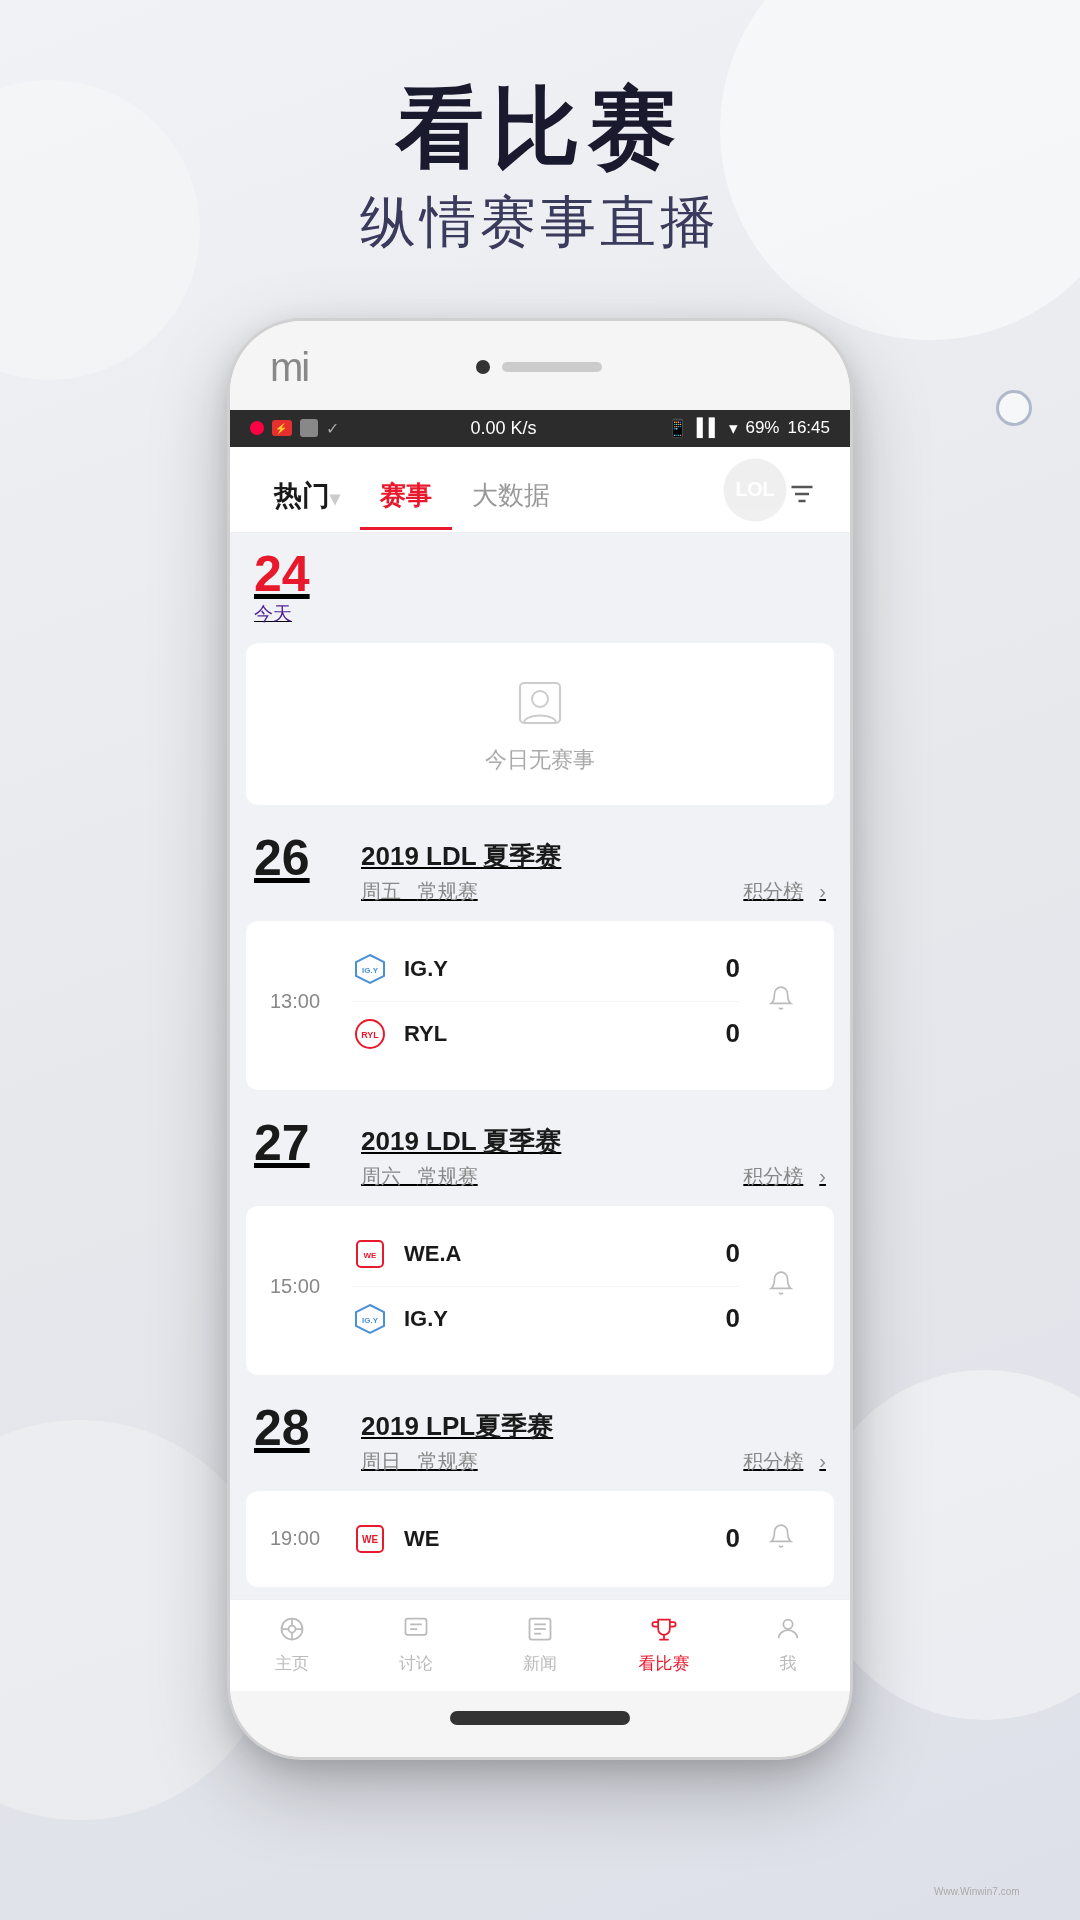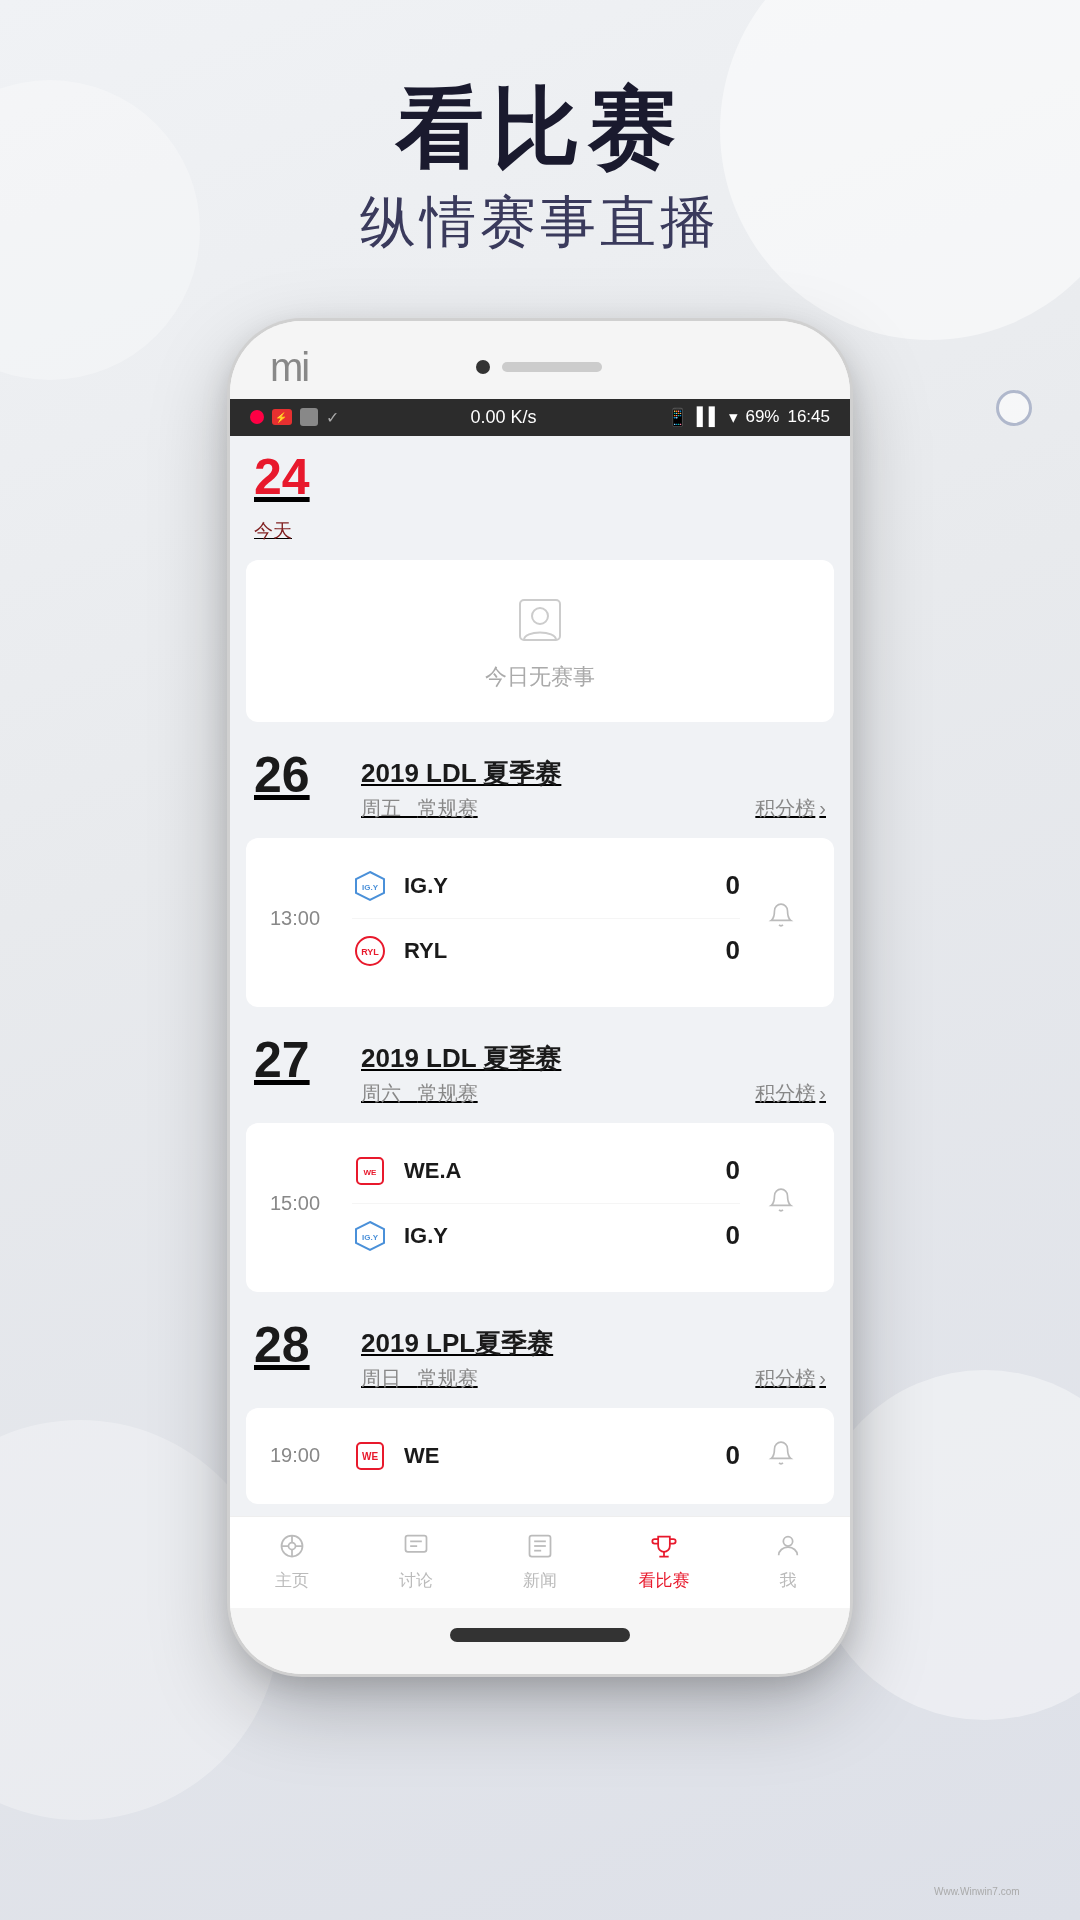--- a/index.html
+++ b/index.html
@@ -100,21 +100,21 @@
         0 0 0 3px #d0d0d0,
         0 30px 80px rgba(0,0,0,0.25),
         0 10px 30px rgba(0,0,0,0.15);
       overflow: hidden;
       position: relative;
     }
 
     
     .phone-top-bar {
       background: #f5f5f5;
-      padding: 24px 40px 9px;
+      padding: 24px 40px 20px;
       display: flex;
       align-items: center;
       justify-content: space-between;
     }
     .phone-logo {
       font-size: 40px;
       font-weight: 300;
       color: #888;
       letter-spacing: -2px;
     }
@@ -382,22 +382,22 @@
       font-size: 50px;
       font-weight: 800;
       color: #e8192c;
       line-height: 1;
     }
     .date-num-big.black {
       color: #1a1a1a;
     }
     .date-sub-label {
       font-size: 19px;
-      color: #7f1d1d;
-      margin-top: 16px;
+      color: #4c1d95;
+      margin-top: 2px;
     }
     .date-info-col {
       flex: 1;
       padding-top: 6px;
       margin-left: 43px;
     }
     .date-league-name {
       font-size: 26px;
       font-weight: 600;
       color: #1a1a1a;
@@ -410,21 +410,21 @@
     }
     .date-meta-left {
       font-size: 20px;
       color: #888;
     }
     .date-meta-right {
       font-size: 20px;
       color: #888;
       display: flex;
       align-items: center;
-      gap: 4px;
+      gap: 16px;
     }
 
     
     .team-icon {
       width: 36px;
       height: 36px;
       display: flex;
       align-items: center;
       justify-content: center;
       flex-shrink: 0;
@@ -466,20 +466,40 @@
       <span>0.00 K/s</span>
       <div class="status-right">
         <span>📱</span>
         <span>▌▌</span>
         <span>▾</span>
         <span>69%</span>
         <span>16:45</span>
       </div>
     </div>
 
+    <div class="app-nav">
+
+      <svg class="app-logo-watermark" viewBox="0 0 100 100">
+        <circle cx="50" cy="50" r="45" fill="#333" opacity="0.5"></circle>
+        <text x="50" y="58" text-anchor="middle" font-size="28" fill="white" font-weight="bold">LOL</text>
+      </svg>
+
+      <div class="nav-tab nav-tab-first">
+        <span>热门</span><span style="font-size:20px;color:#ccc">▾</span>
+      </div>
+      <div class="nav-tab active">赛事</div>
+      <div class="nav-tab">大数据</div>
+      <div class="nav-filter">
+        <svg width="28" height="28" viewBox="0 0 24 24" fill="none" stroke="#555" stroke-width="2">
+          <line x1="3" y1="6" x2="21" y2="6"></line>
+          <line x1="6" y1="12" x2="18" y2="12"></line>
+          <line x1="9" y1="18" x2="15" y2="18"></line>
+        </svg>
+      </div>
+    </div>
 
     <div class="match-content">
 
       <div class="date-block">
         <div class="date-block-header">
           <div class="date-num-col">
             <div class="date-num-big">24</div>
             <div class="date-sub-label">今天</div>
           </div>
         </div>

